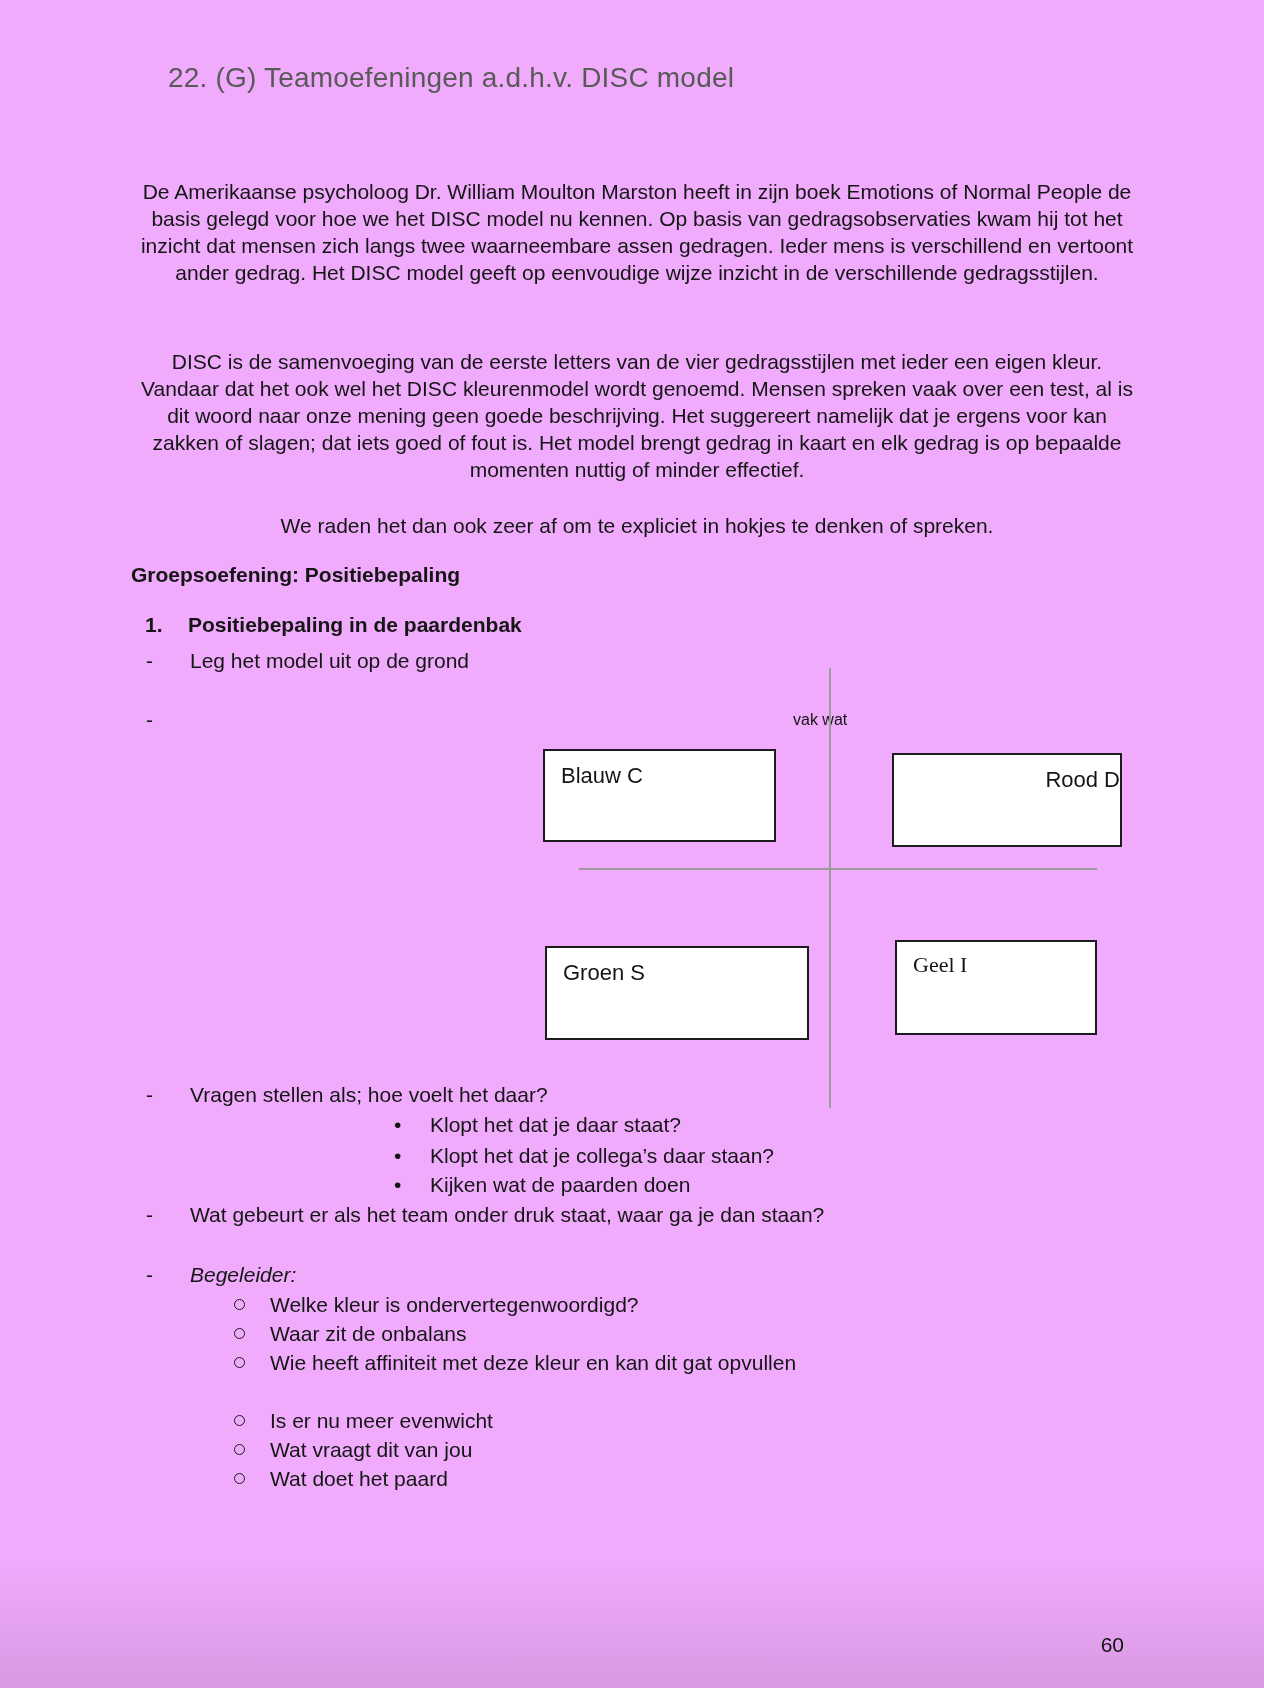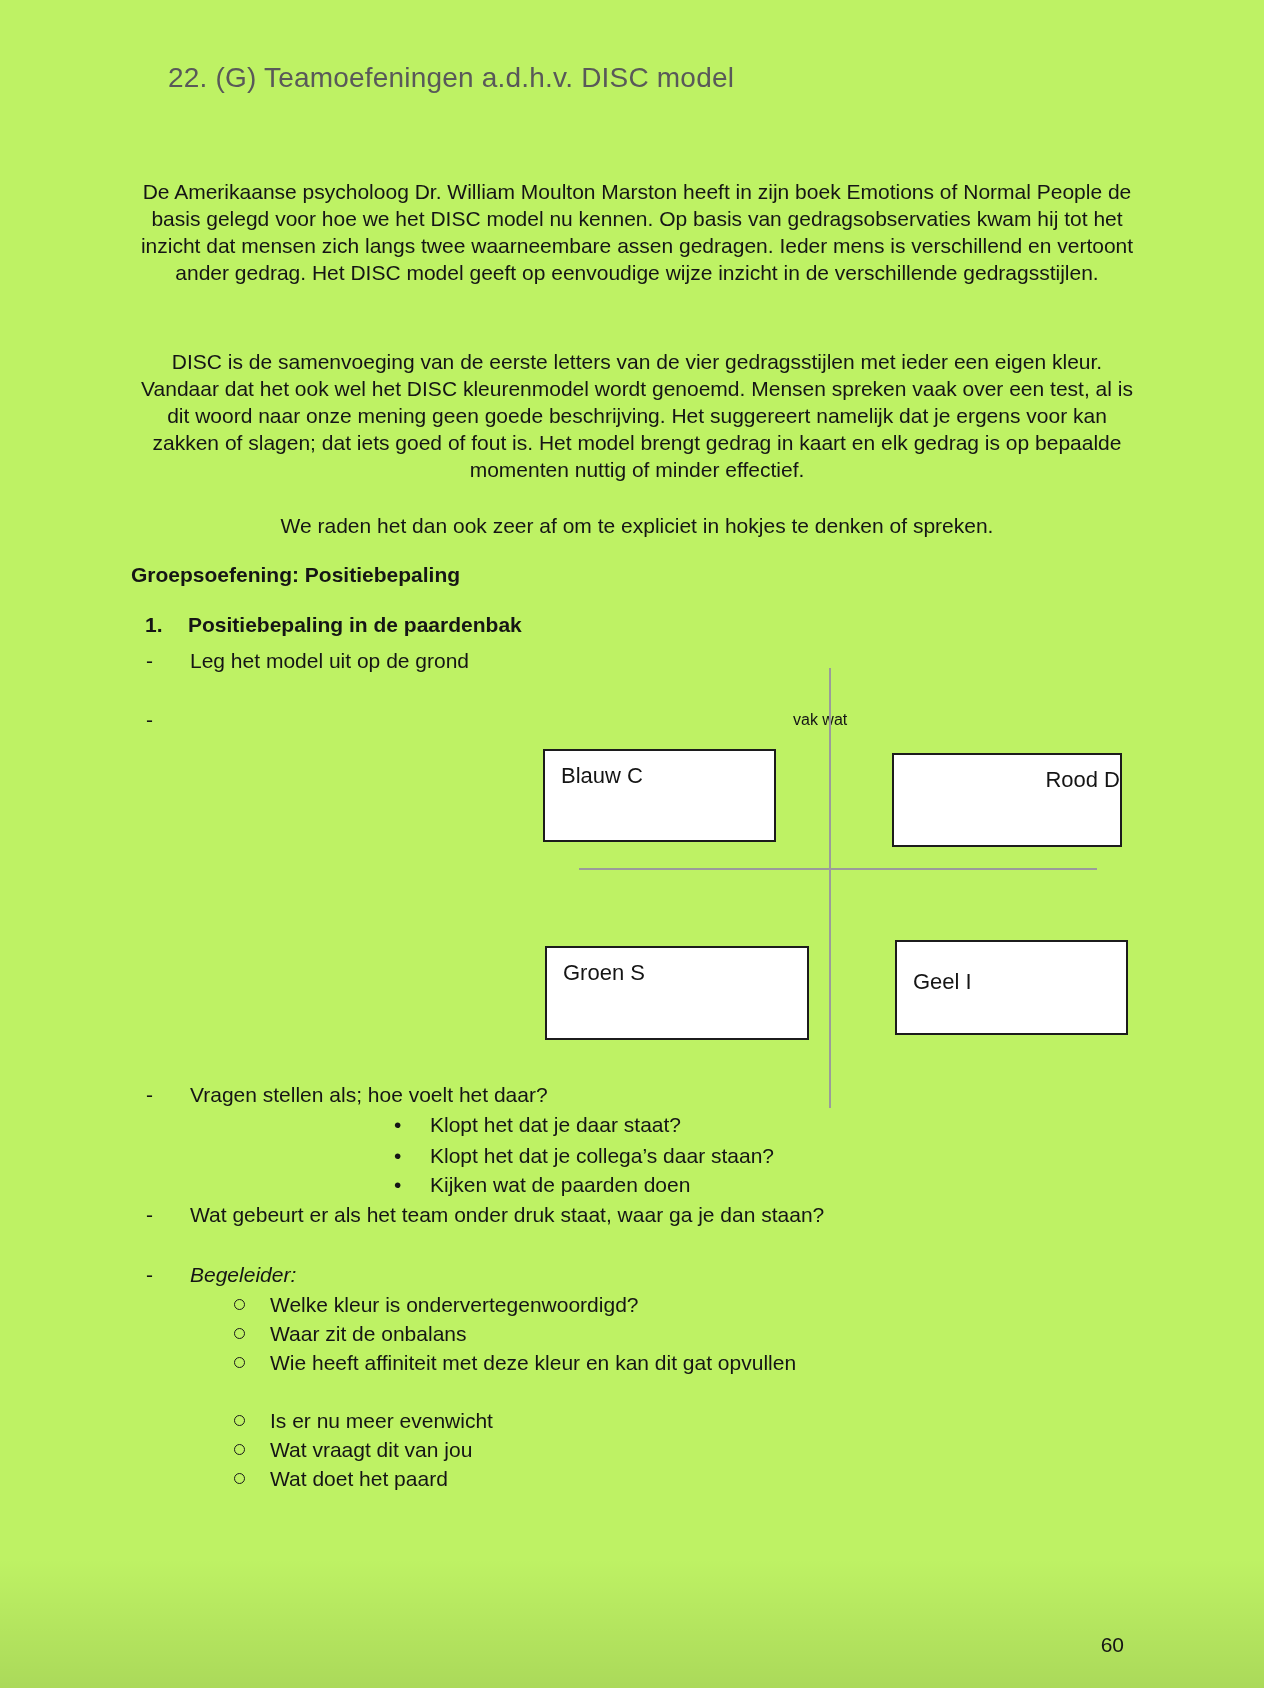--- a/index.html
+++ b/index.html
@@ -1,20 +1,20 @@
 <!DOCTYPE html>
 <html><head>
 <meta charset="utf-8">
 <style>
   html,body{margin:0;padding:0;background:#fff;}
   .page{
     position:relative;
     width:1264px;
     height:1688px;
-    background:#bef264;
+    background:#f0abfc;
     font-family:"Liberation Sans", sans-serif;
     color:#151515;
     overflow:hidden;
   }
   .page-title{
     position:absolute; left:168px; top:62px;
     font-size:28px; font-weight:400; color:#595959;
     letter-spacing:0.2px;
   }
   .para{
@@ -48,21 +48,21 @@
   .vline{position:absolute; left:829px; top:668px; width:1.5px; height:440px; background:#9b9b9b;}
   .hline{position:absolute; left:579px; top:868px; width:518px; height:1.5px; background:#9b9b9b;}
   .qbox{
     position:absolute; box-sizing:border-box;
     border:2px solid #1c1c1c; background:#fff;
     font-size:22px; padding:12px 0 0 16px;
   }
   .qbox.blauw{left:543px; top:749px; width:233px; height:93px;}
   .qbox.rood {left:892px; top:753px; width:230px; height:94px;text-align:right;}
   .qbox.groen{left:545px; top:946px; width:264px; height:94px;}
-  .qbox.geel {left:895px; top:940px; width:233px; height:95px; padding-top:27px;}
+  .qbox.geel {left:895px; top:940px; width:202px; height:95px; padding-top:10px;font-family:Liberation Serif, serif;}
   .italic{font-style:italic;}
   .page-number{
     position:absolute; left:1080px; top:1633px; width:44px;
     text-align:right; font-size:21px;
   }
   .bottom-shade{
     position:absolute; left:0; top:1558px; width:1264px; height:130px;
     background:linear-gradient(to bottom, rgba(0,0,0,0) 0%, rgba(0,0,0,0.10) 100%);
     pointer-events:none;
   }

